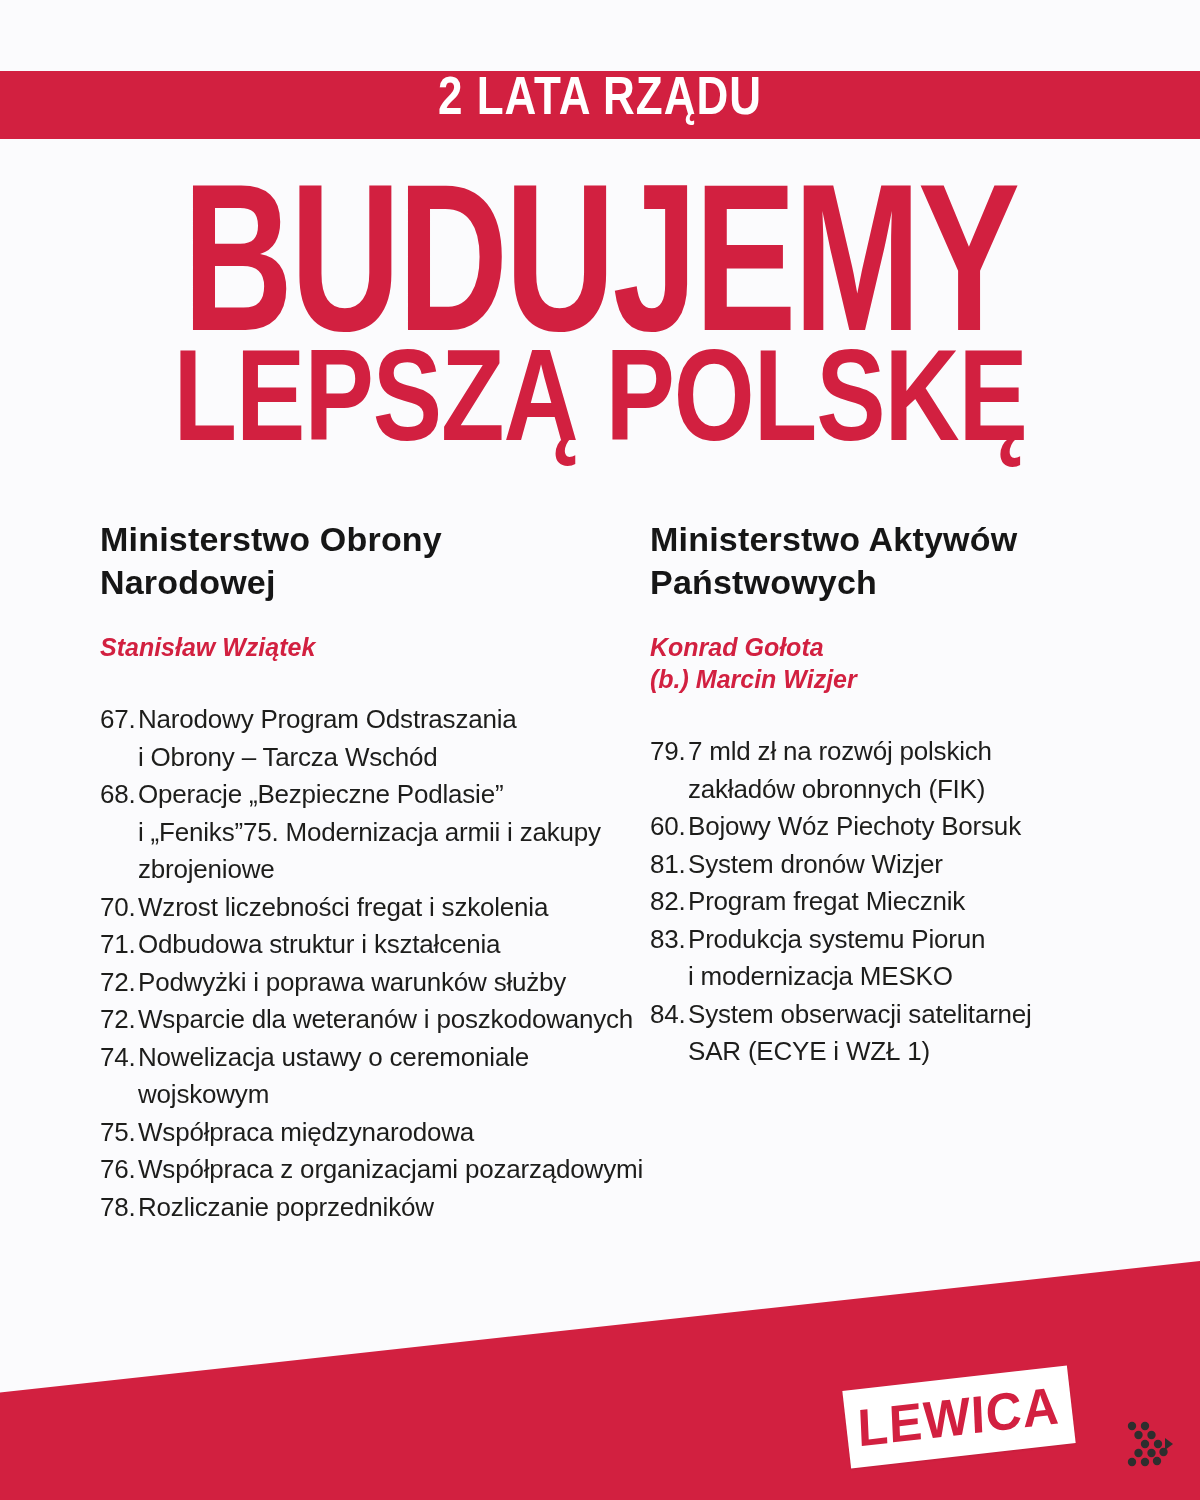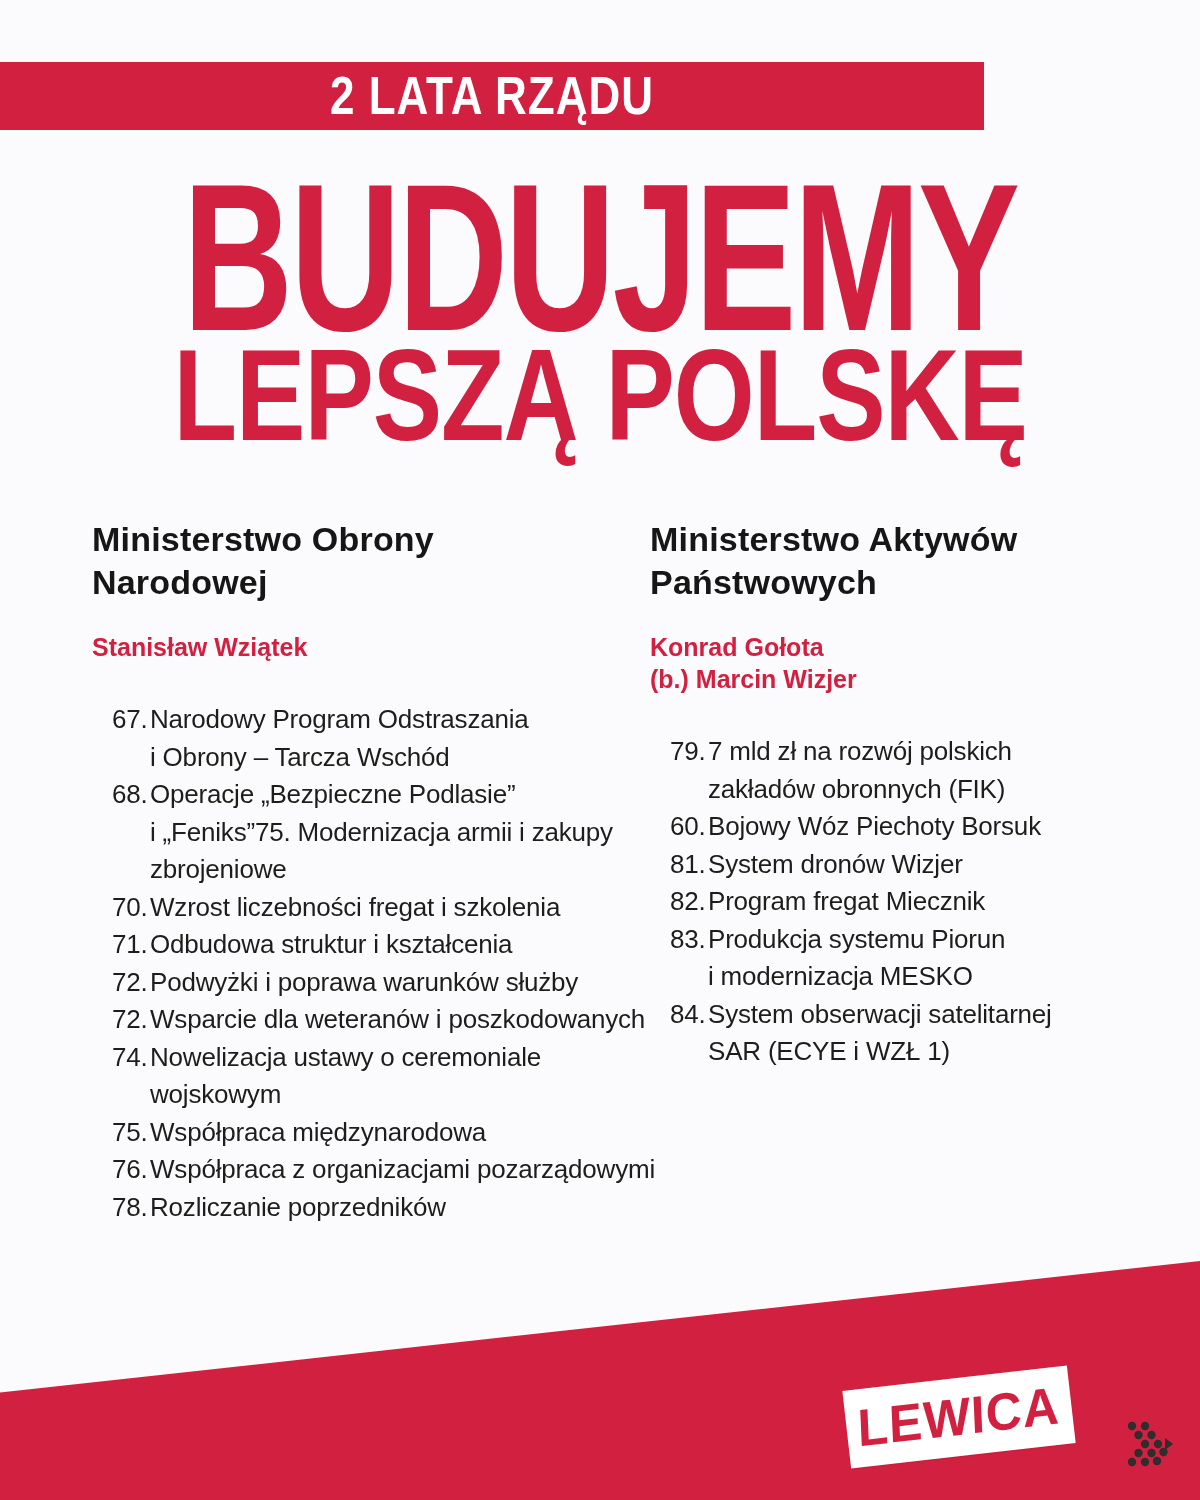--- a/index.html
+++ b/index.html
@@ -8,51 +8,51 @@
     --ink:#1d1d1b;
     --dot:#2e2e2e;
   }
   html,body{margin:0;padding:0;}
   .page{
     position:relative;width:1200px;height:1500px;background:var(--bg);
     overflow:hidden;font-family:"Liberation Sans",sans-serif;
   }
   
   .banner{
-    position:absolute;top:62px;left:0;width:984px;height:68px;
-    background:var(--accent);display:flex;align-items:center;justify-content:center;
+    position:absolute;top:71px;left:0;width:1200px;height:68px;
+    background:var(--accent);display:flex;align-items:flex-start;justify-content:center;
   }
   .banner .txt{
     color:#ffffff;font-weight:bold;font-size:44px;letter-spacing:1px;
     display:inline-block;transform:scaleY(1.22);transform-origin:center;
     white-space:nowrap;
   }
   
   .title-line{
     position:absolute;left:0;width:1200px;text-align:center;color:var(--accent);
     font-weight:bold;line-height:1;pointer-events:none;
   }
   .title-line .inner{display:inline-block;transform-origin:top center;white-space:nowrap;}
   .t1{top:152px;font-size:150px;}
   .t1 .inner{transform:scale(1.02,1.40);letter-spacing:-3px;}
   .t2{top:330px;font-size:100px;}
   .t2 .inner{transform:scale(1.04,1.30);letter-spacing:-1px;}
   
   .col{position:absolute;top:490px;}
-  .col-0{left:92px;width:570px;}
+  .col-0{left:100px;width:570px;}
   .col-1{left:650px;width:515px;}
   .ministry{
     font-size:34px;font-weight:bold;color:#161616;line-height:1.25;
     letter-spacing:0.2px;white-space:pre-line;
   }
   .ministers{
-    margin-top:12px;color:var(--accent);font-weight:bold;font-size:25px;line-height:1.28;
+    margin-top:12px;color:var(--accent);font-weight:bold;font-size:25px;line-height:1.28;font-style:italic;
   }
   .items{margin-top:38px;}
-  .item{display:flex;font-size:26px;line-height:37.5px;color:var(--ink);letter-spacing:-0.2px;margin-left:20px;}
+  .item{display:flex;font-size:26px;line-height:37.5px;color:var(--ink);letter-spacing:-0.2px;}
   .item .num{flex:0 0 38px;}
   .item .txt{flex:1;white-space:pre;}
   
   .band{
     position:absolute;left:0;top:1261px;width:1200px;height:239px;background:var(--accent);
     clip-path:polygon(0 55%,100% 0,100% 100%,0 100%);
   }
   .lewica{
     position:absolute;left:846px;top:1378px;width:226px;height:78px;background:#ffffff;
     transform:rotate(-6.5deg);display:flex;align-items:center;justify-content:center;

